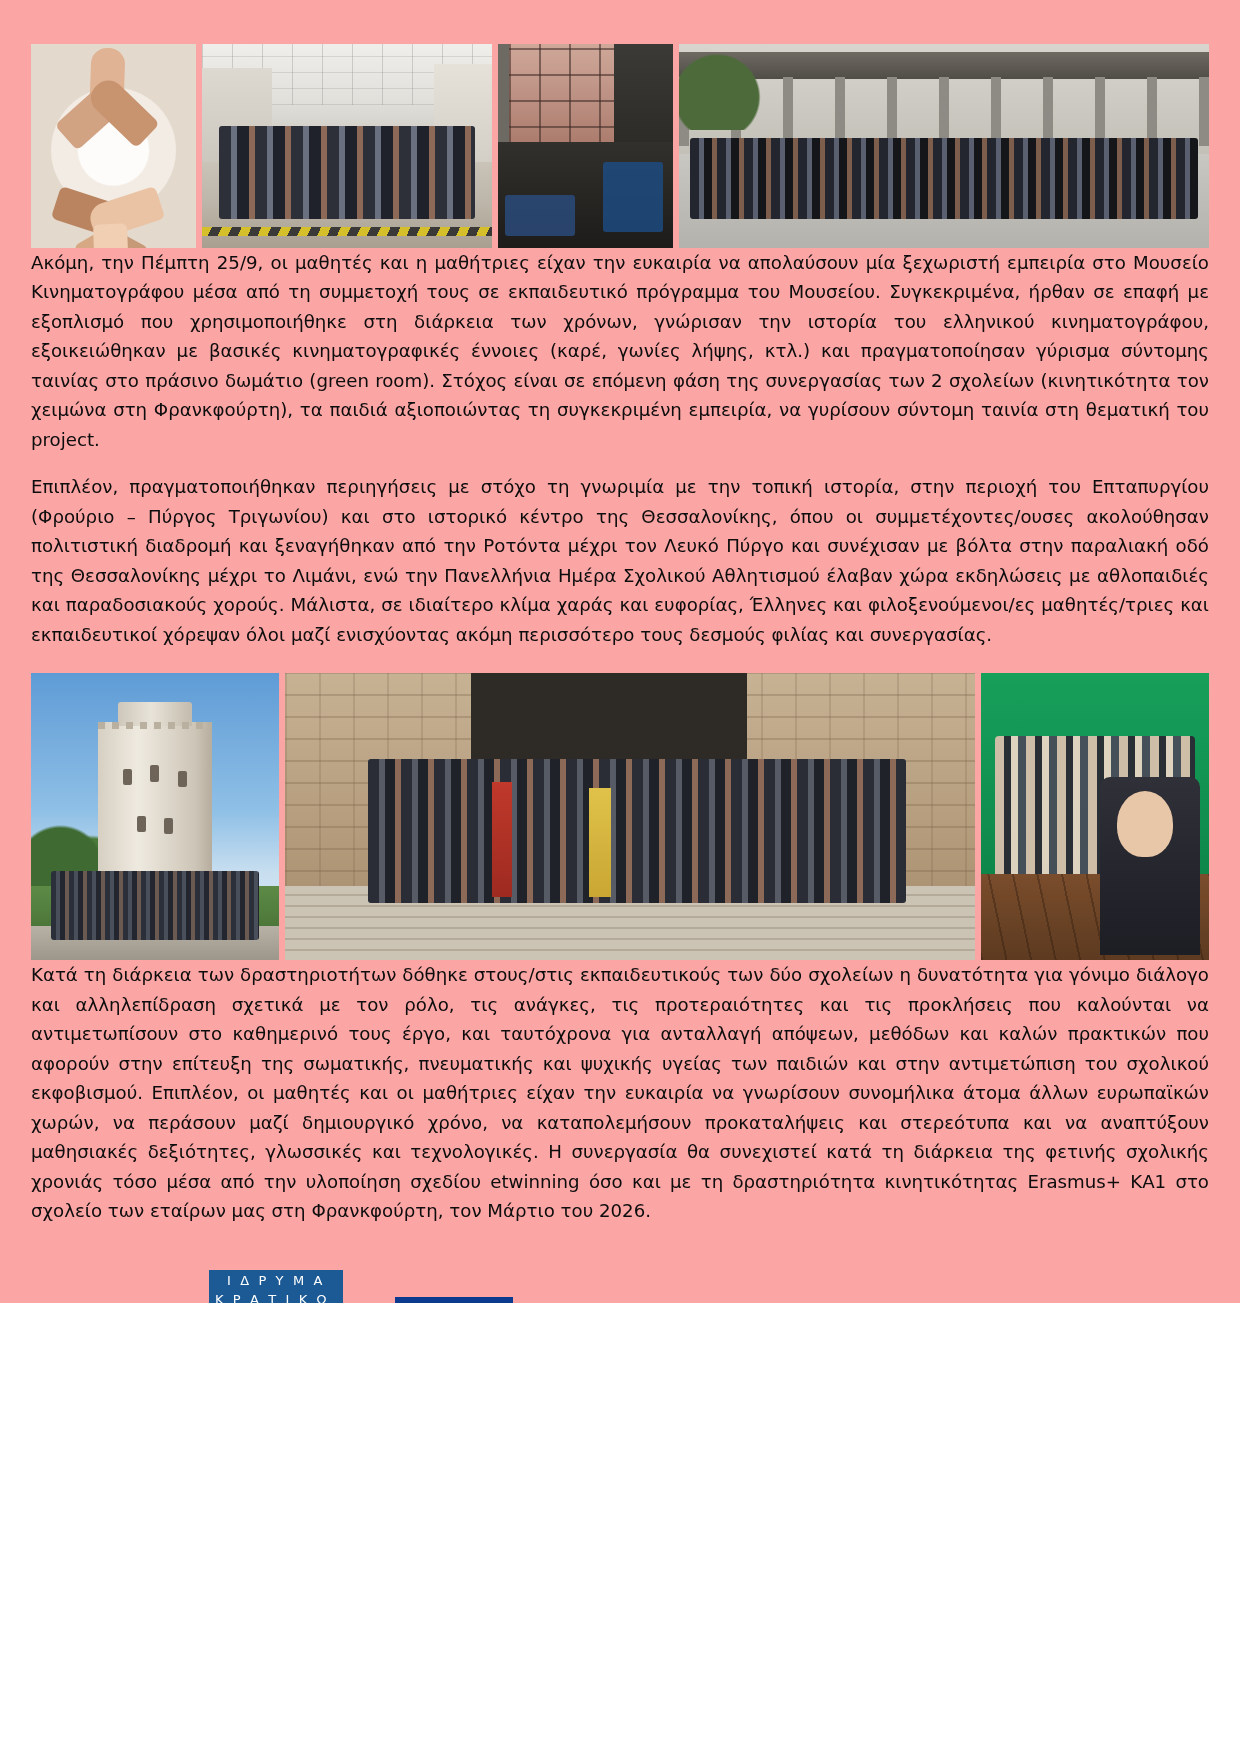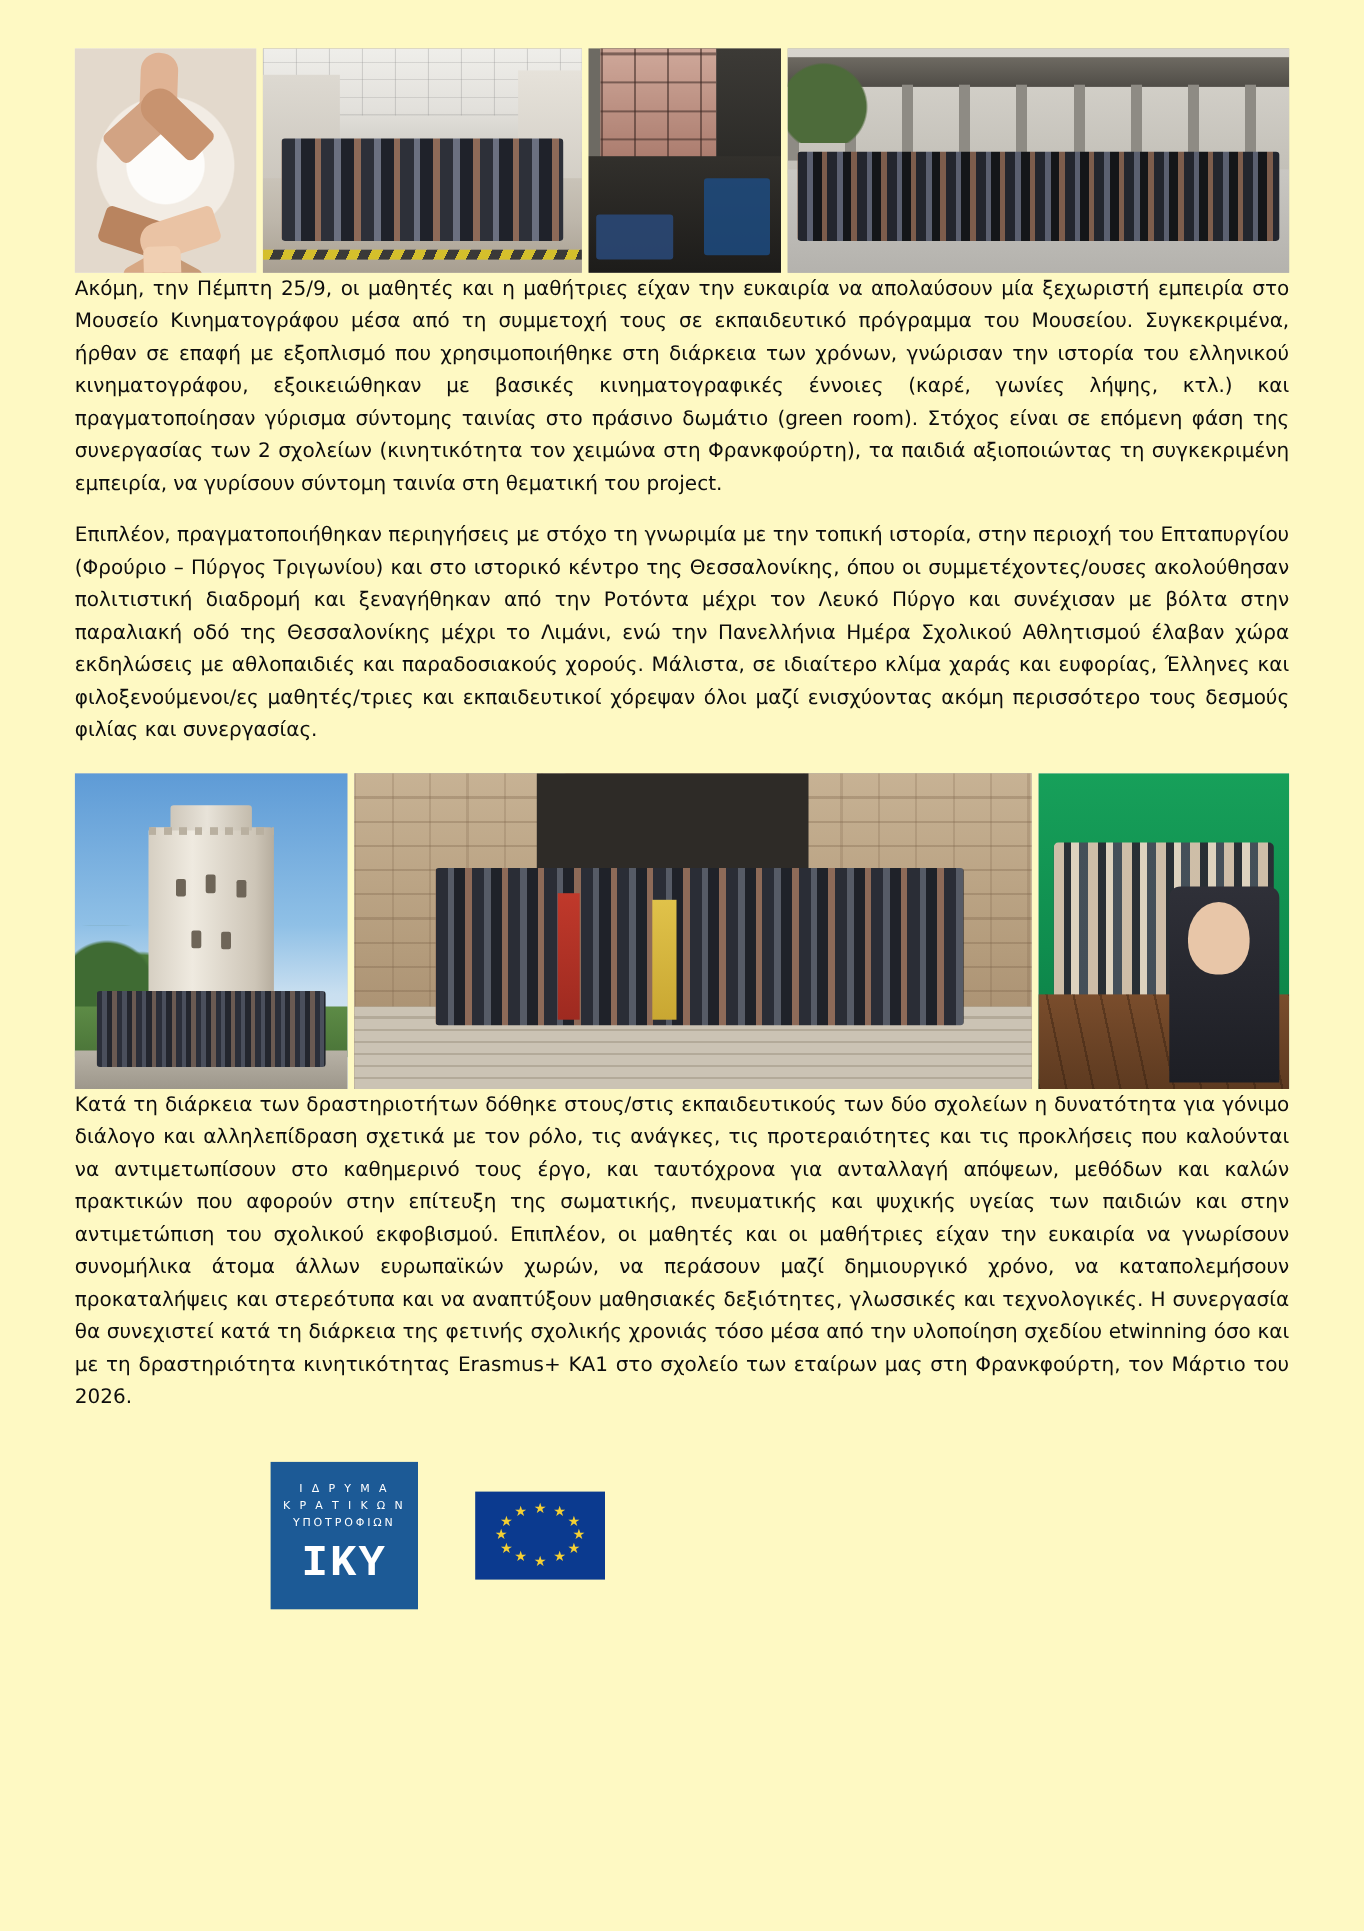--- a/index.html
+++ b/index.html
@@ -3,25 +3,25 @@
 <meta charset="utf-8">
 <style>
   html, body {
     margin: 0;
     padding: 0;
     background: #ffffff;
   }
   .page {
     position: relative;
     width: 1240px;
-    height: 1755px;
-    background: #fef9c3;
+    height: 1303px;
+    background: #fca5a5;
     margin: 0 auto;
     box-sizing: border-box;
-    padding: 0 68px;
+    padding: 0 31px;
     font-family: "DejaVu Sans", sans-serif;
   }
 
   
   .photo-row {
     display: flex;
     gap: 6px;
     align-items: stretch;
   }
   .photo-row.top { padding-top: 44px; height: 204px; }
@@ -203,21 +203,21 @@
     background: #1c5a96;
     color: #ffffff;
     display: flex;
     flex-direction: column;
     align-items: center;
     justify-content: center;
     box-sizing: border-box;
     padding: 12px 6px;
   }
   .iky .iky-words {
-    font-size: 10px;
+    font-size: 13px;
     letter-spacing: 2.6px;
     line-height: 1.52;
     text-align: left;
     font-family: "DejaVu Sans", sans-serif;
   }
   .iky .iky-acr {
     font-size: 40px;
     font-weight: bold;
     letter-spacing: 2px;
     margin-top: 8px;

